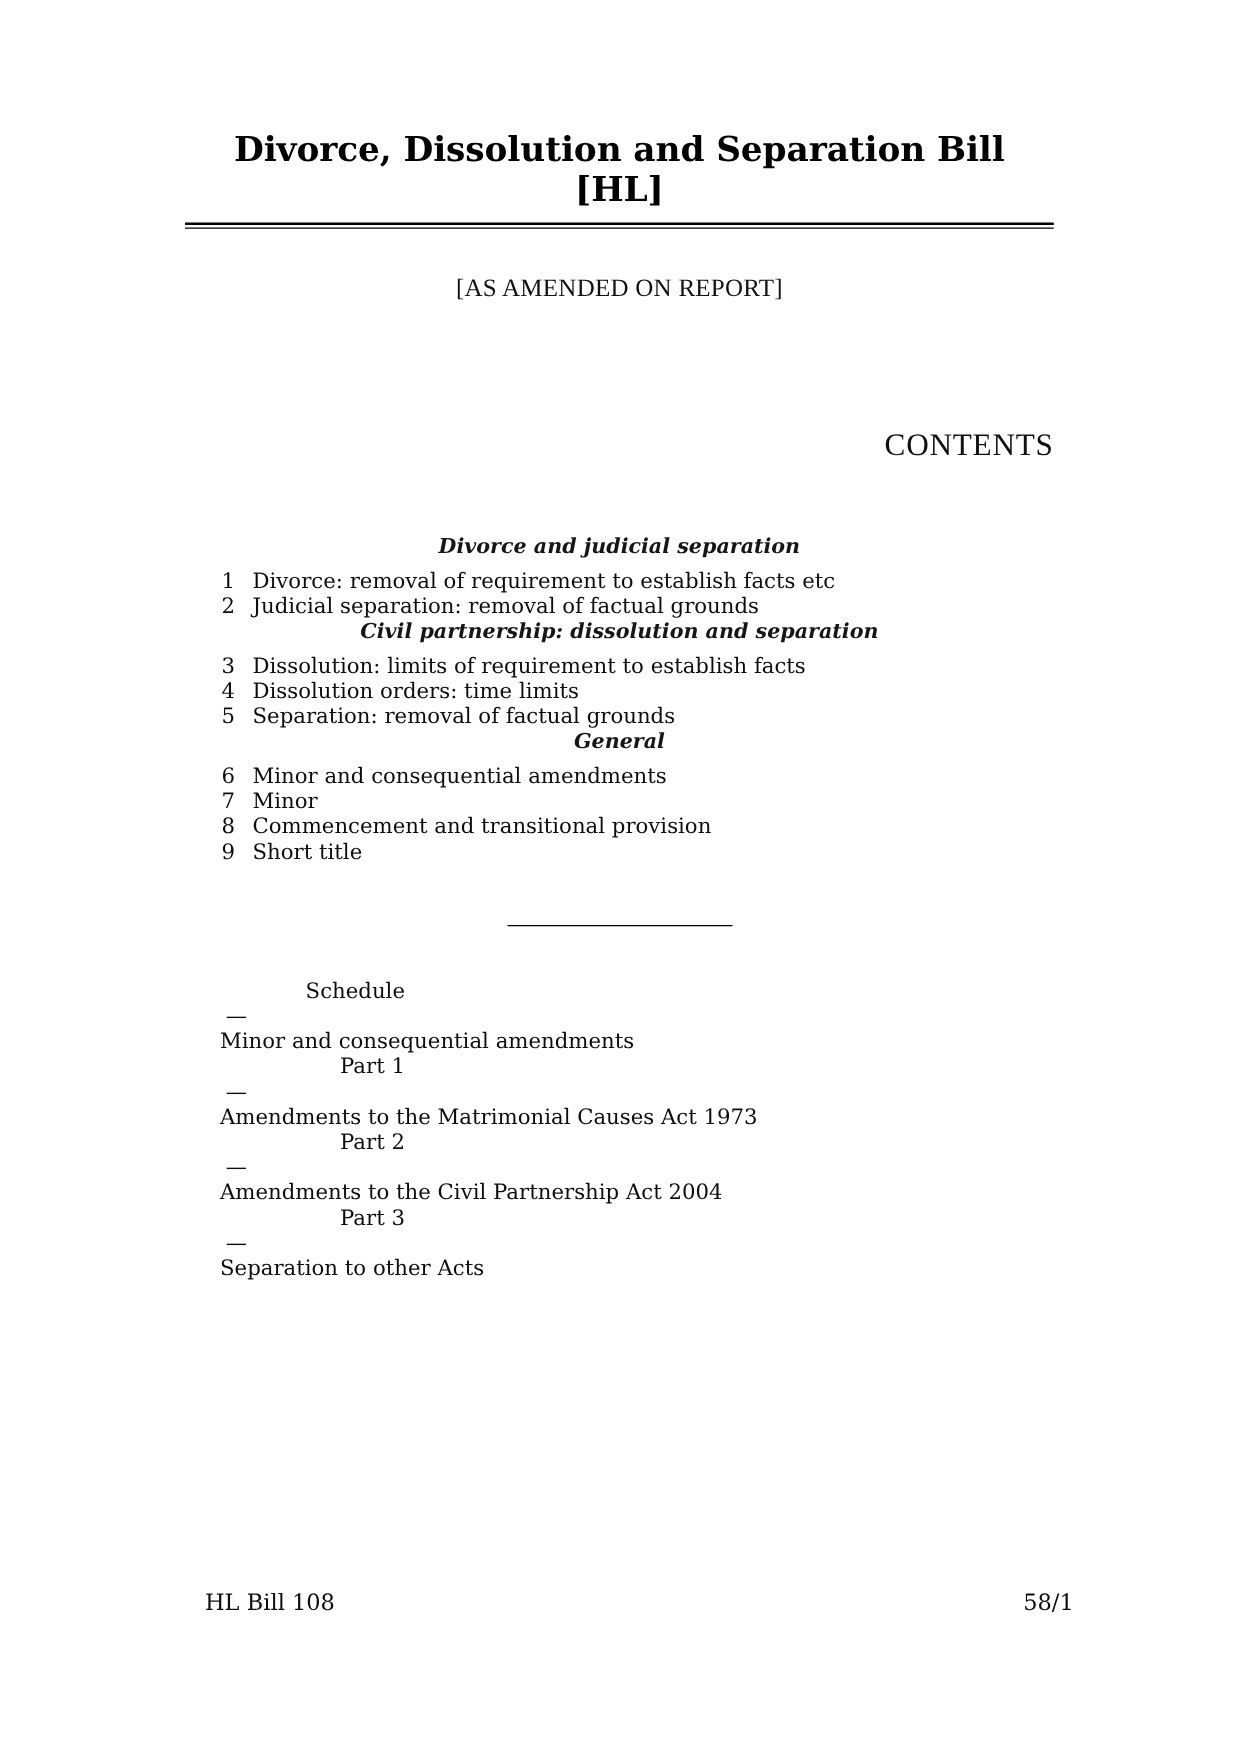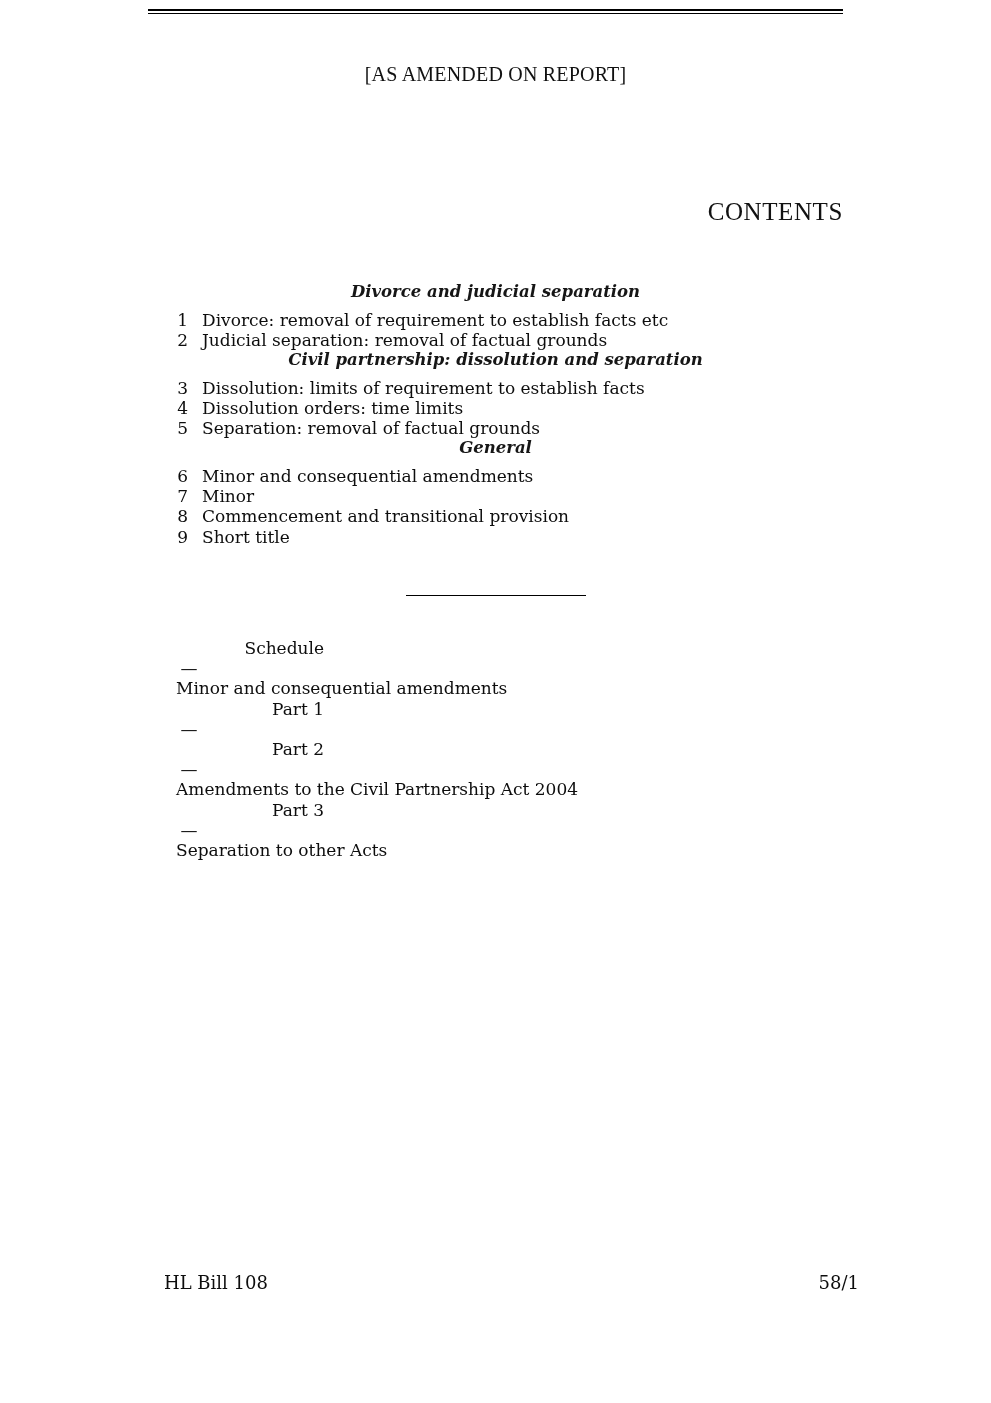--- a/index.html
+++ b/index.html
@@ -49,21 +49,21 @@
     margin-top: 9px;
     width: 100%;
     height: 5px;
     border-top: 2.6px solid #000000;
     border-bottom: 1.3px solid #000000;
     box-sizing: border-box;
   }
 
   
   .amend-note {
-    margin: 12px;
+    margin: 0;
     padding-top: 36px;
     text-align: center;
     font-family: "Liberation Serif", "DejaVu Serif", serif;
     font-size: 20px;
     line-height: 1.2;
     letter-spacing: 0.2px;
     color: #111111;
   }
 
   
@@ -185,20 +185,21 @@
     color: #0d0d0d;
   }
 </style>
 </head>
 <body>
 
 <div class="page">
 
   <div class="content">
 
+    <h1 class="bill-title">Divorce, Dissolution and Separation Bill [HL]</h1>
 
     <div class="title-rule"></div>
 
     <p class="amend-note">[AS AMENDED ON REPORT]</p>
 
     <h2 class="contents-heading">CONTENTS</h2>
 
     <div class="toc">
 
       <section class="toc-group">
@@ -263,20 +264,21 @@
 
     <div class="schedule">
       <div class="sched-row">
         <span class="sched-key">Schedule</span>
         <span class="sched-dash">—</span>
         <span class="sched-desc">Minor and consequential amendments</span>
       </div>
       <div class="sched-row">
         <span class="sched-key">Part 1</span>
         <span class="sched-dash">—</span>
+        <span class="sched-desc">Amendments to the Matrimonial Causes Act 1973</span>
       </div>
       <div class="sched-row">
         <span class="sched-key">Part 2</span>
         <span class="sched-dash">—</span>
         <span class="sched-desc">Amendments to the Civil Partnership Act 2004</span>
       </div>
       <div class="sched-row">
         <span class="sched-key">Part 3</span>
         <span class="sched-dash">—</span>
         <span class="sched-desc">Separation to other Acts</span>

